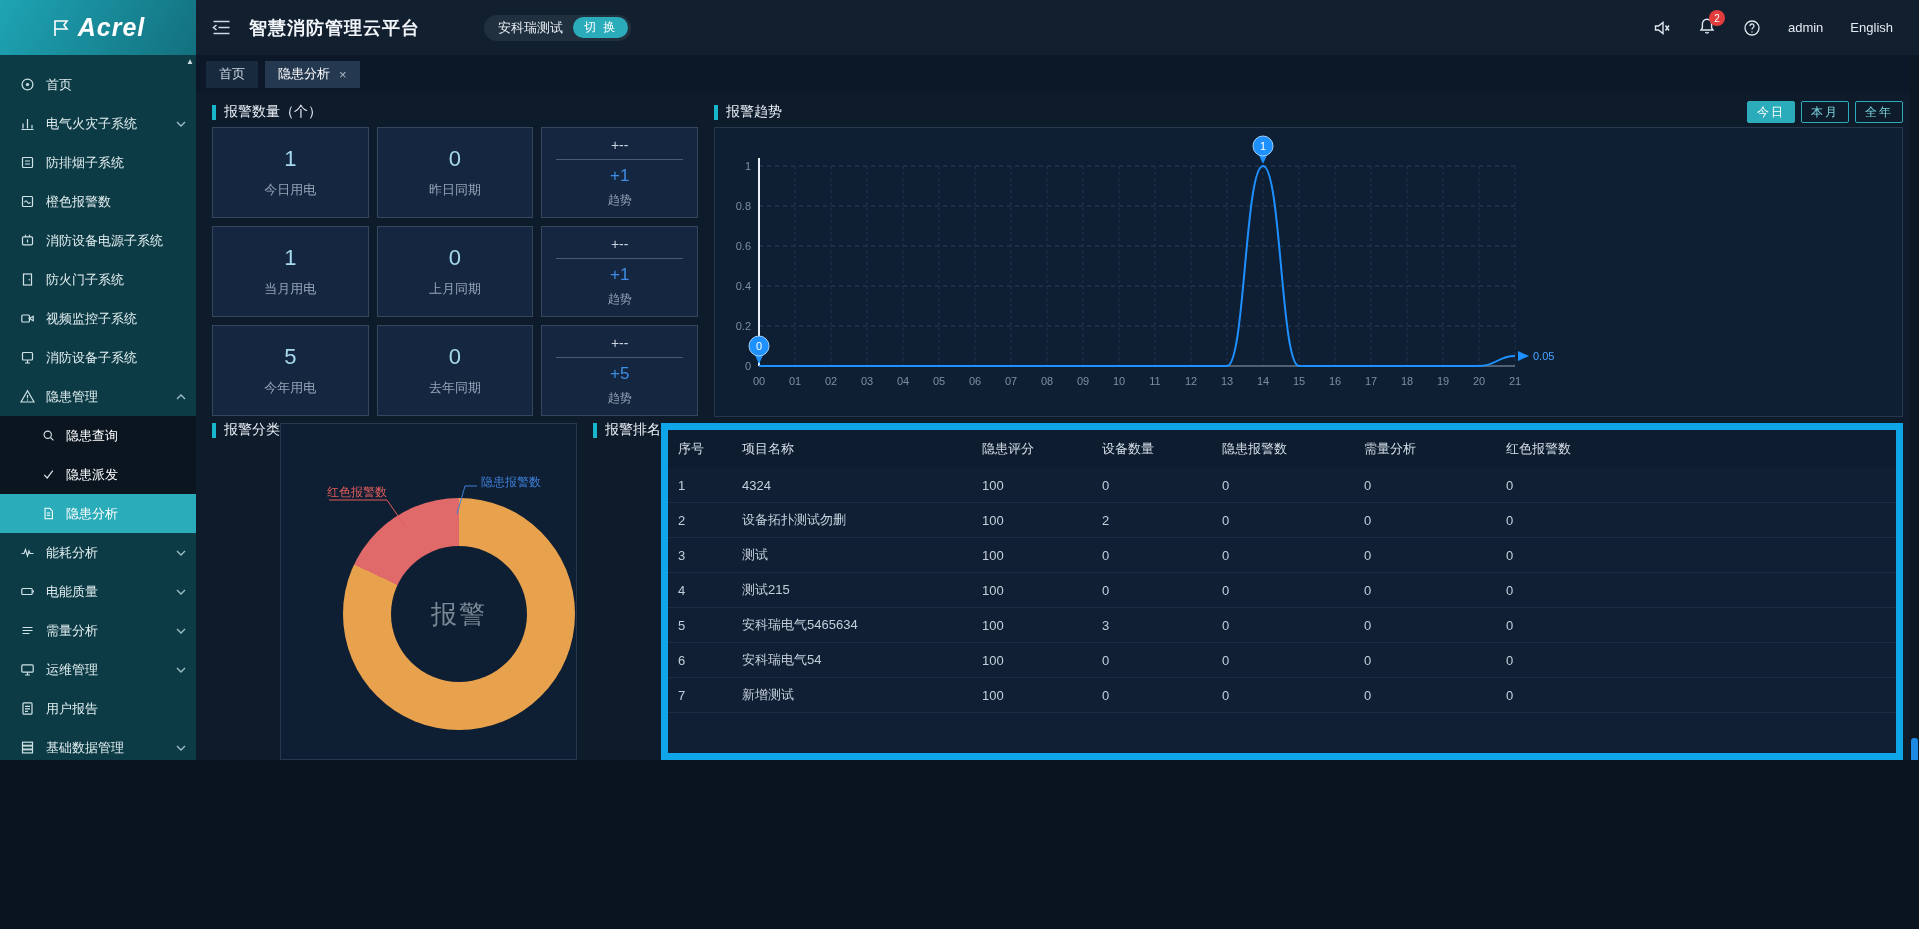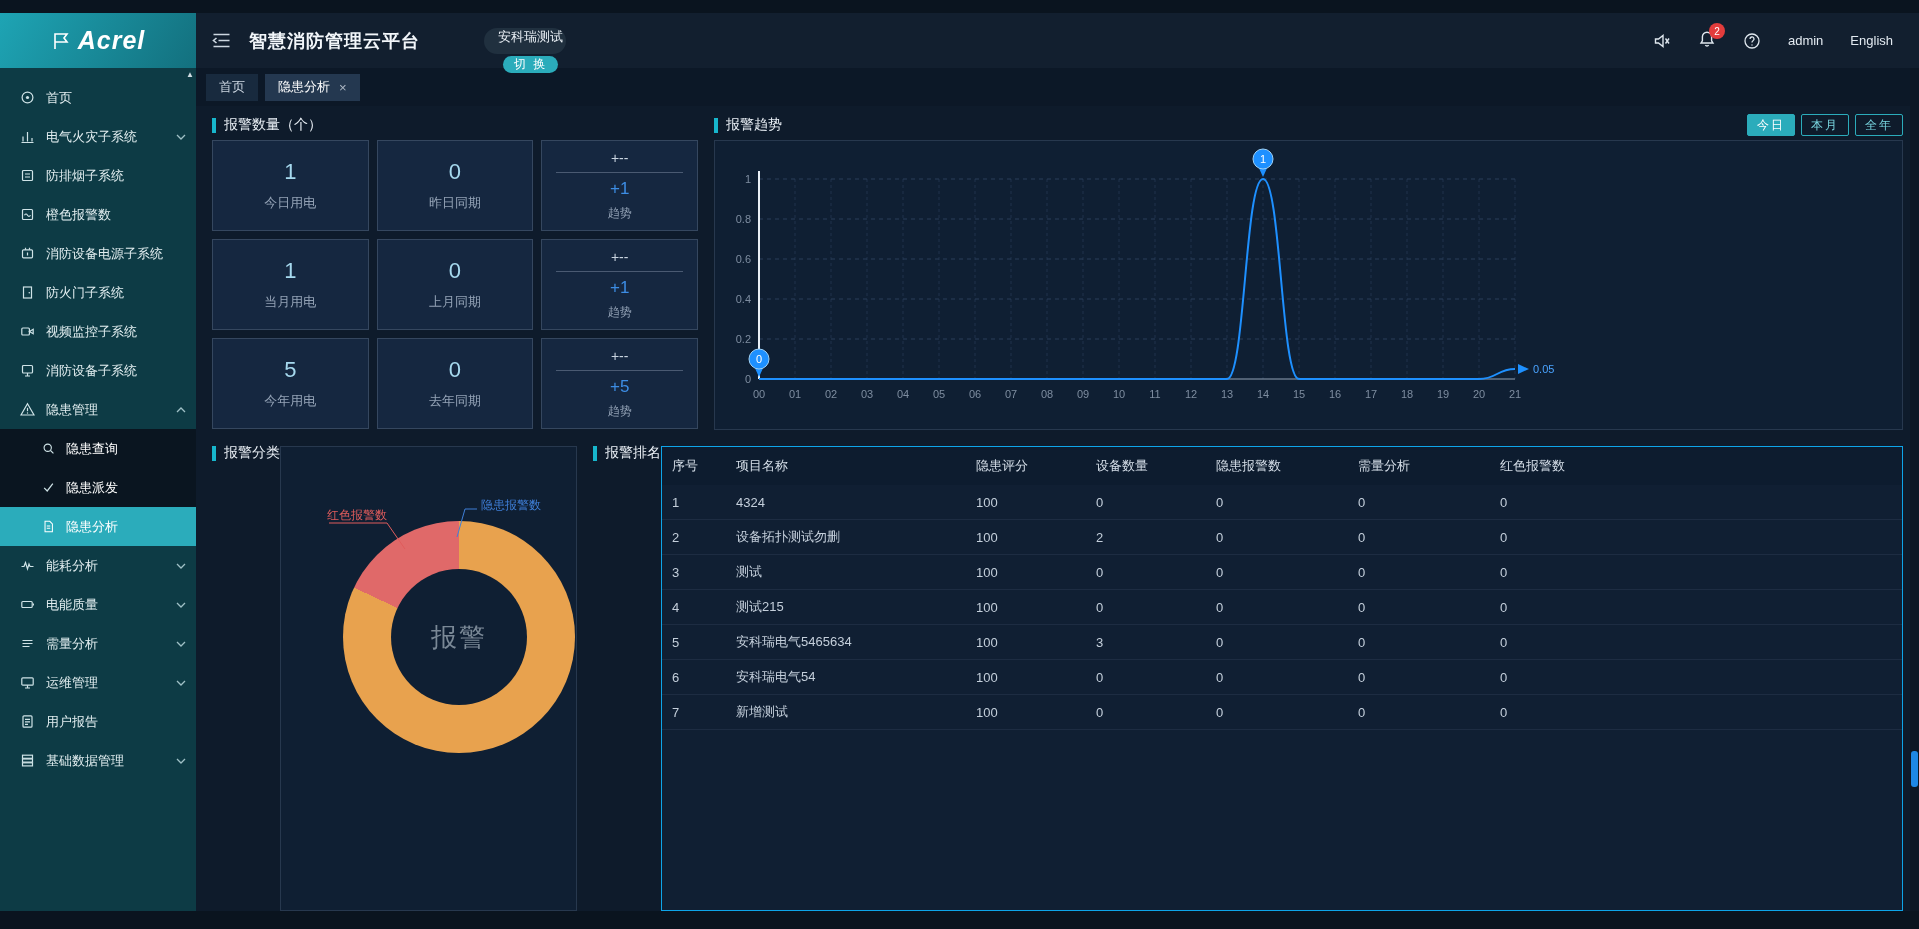--- a/index.html
+++ b/index.html
@@ -1,27 +1,27 @@
 <!DOCTYPE html>
 <html style="--accent: #2bacbb; --bar: #17b6cc; --badge: #e23c3c;"><head>
 <meta charset="utf-8">
 <style>
   * { margin:0; padding:0; box-sizing:border-box; }
   html,body { background:#0a141f; }
   .app {
-    position:relative; width:1919px; height:898px; overflow:hidden;
-    background:#0e1b2b; font-family:"Liberation Sans", sans-serif; color:#dfe7ee;margin-top:13px;
+    position:relative; width:1919px; height:760px; overflow:hidden;
+    background:#0e1b2b; font-family:"Liberation Sans", sans-serif; color:#dfe7ee;
   }
   
   .topbar { position:absolute; top:0; left:0; right:0; height:55px; background:#121f2f; display:flex; align-items:center; z-index:5; }
   .logo { width:196px; height:55px; background:linear-gradient(120deg,#1ea4b4,#13707e); display:flex; align-items:center; justify-content:center; gap:7px; color:#fff; font-style:italic; font-weight:bold; font-size:25px; letter-spacing:1px; }
   .logo svg { width:20px; height:20px; }
   .collapse { margin-left:16px; color:#cdd7e1; display:flex; align-items:center; cursor:pointer; }
   .app-title { margin-left:18px; font-size:18px; font-weight:bold; color:#f2f6fa; letter-spacing:1px; }
-  .project-pill { margin-left:64px; height:26px; background:#20303f; border-radius:14px; display:flex; align-items:center; gap:10px; padding:0 3px 0 14px; font-size:13px; color:#e8eef4;flex-direction:column; }
+  .project-pill { margin-left:64px; height:26px; background:#20303f; border-radius:14px; display:flex; align-items:center; gap:10px; padding:0 3px 0 14px; font-size:13px; color:#e8eef4; }
   .switch-btn { height:21px; border:none; border-radius:11px; background:var(--accent,#2bacbb); color:#fff; font-size:12px; padding:0 11px; letter-spacing:2px; cursor:pointer; font-family:inherit; }
   .header-right { margin-left:auto; display:flex; align-items:center; gap:27px; padding-right:26px; font-size:13px; color:#e3eaf1; }
   .hicon { width:18px; height:18px; color:#dfe7ee; cursor:pointer; }
   .bell-wrap { position:relative; cursor:pointer; }
   .badge { position:absolute; top:-7px; right:-9px; min-width:16px; height:16px; border-radius:8px; background:var(--badge,#e23c3c); color:#fff; font-size:10px; display:flex; align-items:center; justify-content:center; padding:0 4px; }
   .header-text { cursor:pointer; }
   
   .sidebar { position:absolute; top:55px; left:0; bottom:0; width:196px; background:#0d3b45; padding-top:10px; z-index:4; }
   .side-item { height:39px; display:flex; align-items:center; gap:11px; padding:0 10px 0 20px; font-size:13px; color:#e2eef0; cursor:pointer; white-space:nowrap; }
   .side-item .ic { width:15px; height:15px; flex:none; color:#cfe3e7; }
@@ -31,21 +31,21 @@
   .submenu .side-item .ic { width:13px; height:13px; }
   .submenu .side-item.active { background:var(--accent,#2bacbb); color:#fff; }
   .submenu .side-item.active .ic { color:#fff; }
   .side-scroll-arrow { position:absolute; top:2px; right:2px; font-size:8px; color:#cfdce2; }
   
   .main { position:absolute; left:196px; top:55px; right:0; bottom:0; display:flex; flex-direction:column; }
   .tabbar { height:38px; flex:none; background:#0c1827; display:flex; align-items:center; gap:7px; padding-left:10px; }
   .tab { height:27px; padding:0 13px; background:#182a3e; color:#ccd6e1; font-size:13px; display:flex; align-items:center; gap:9px; cursor:pointer; }
   .tab.active { background:#243850; color:#fff; }
   .tab-close { font-size:13px; color:#aeb9c6; cursor:pointer; line-height:1; }
-  .content { flex:1; padding:8px 16px 0; display:flex; flex-direction:column; gap:12px; overflow:hidden; }
+  .content { flex:1; padding:8px 16px 0; display:flex; flex-direction:column; gap:2px; overflow:hidden; }
   .row1 { display:flex; gap:16px; flex:none; }
   .row2 { display:flex; gap:16px; flex:1; min-height:0; }
   .panel-head { display:flex; align-items:center; height:22px; gap:8px; }
   .accent-bar { width:4px; height:15px; background:var(--bar,#17b6cc); flex:none; }
   .panel-title { font-size:14px; color:#eaf0f6; }
   
   .panel-count { width:486px; flex:none; }
   .cards { margin-top:4px; display:grid; grid-template-columns:repeat(3,1fr); grid-auto-rows:91px; gap:8px; }
   .card { background:#152740; border:1px solid #35475f; display:flex; flex-direction:column; align-items:center; justify-content:center; }
   .card-value { font-size:22px; color:#a6d9ee; }
@@ -73,21 +73,21 @@
   
   .panel-class { width:365px; flex:none; display:flex; flex-direction:row; min-height:0; }
   .class-box { margin-top:4px; flex:1; border:1px solid #27384e; background:#0f1f33; position:relative; overflow:hidden; }
   .donut { position:absolute; left:62px; top:74px; width:232px; height:232px; border-radius:50%; }
   .donut-hole { position:absolute; left:110px; top:122px; width:136px; height:136px; border-radius:50%; background:#0f1f33; display:flex; align-items:center; justify-content:center; }
   .donut-center { font-size:26px; color:#7a8896; letter-spacing:2px; }
   .class-label { position:absolute; font-size:12px; }
   .callouts { position:absolute; inset:0; pointer-events:none; }
   
   .panel-rank { flex:1; min-width:0; display:flex; flex-direction:row; min-height:0; }
-  .table-box { margin-top:4px; flex:1; border:1px solid #0ea5e9; background:#101f33; overflow:hidden; }
+  .table-box { margin-top:4px; flex:1; border:7px solid #0ea5e9; background:#101f33; overflow:hidden; }
   .thead, .trow { display:grid; grid-template-columns:64px 240px 120px 120px 142px 142px 1fr; align-items:center; padding-left:10px; }
   .thead { height:38px; background:#0d1c2f; font-size:13px; color:#d6dfe9; }
   .trow { height:35px; font-size:13px; color:#c4cfdb; border-bottom:1px solid #1d2c42; cursor:default; }
   
   .page-scroll { position:absolute; top:55px; right:0; bottom:0; width:9px; background:#0c1724; z-index:6; }
   .page-thumb { position:absolute; left:1px; top:683px; width:7px; height:36px; border-radius:3px; background:#1e88e5; }
 </style>
 </head>
 <body>
 

